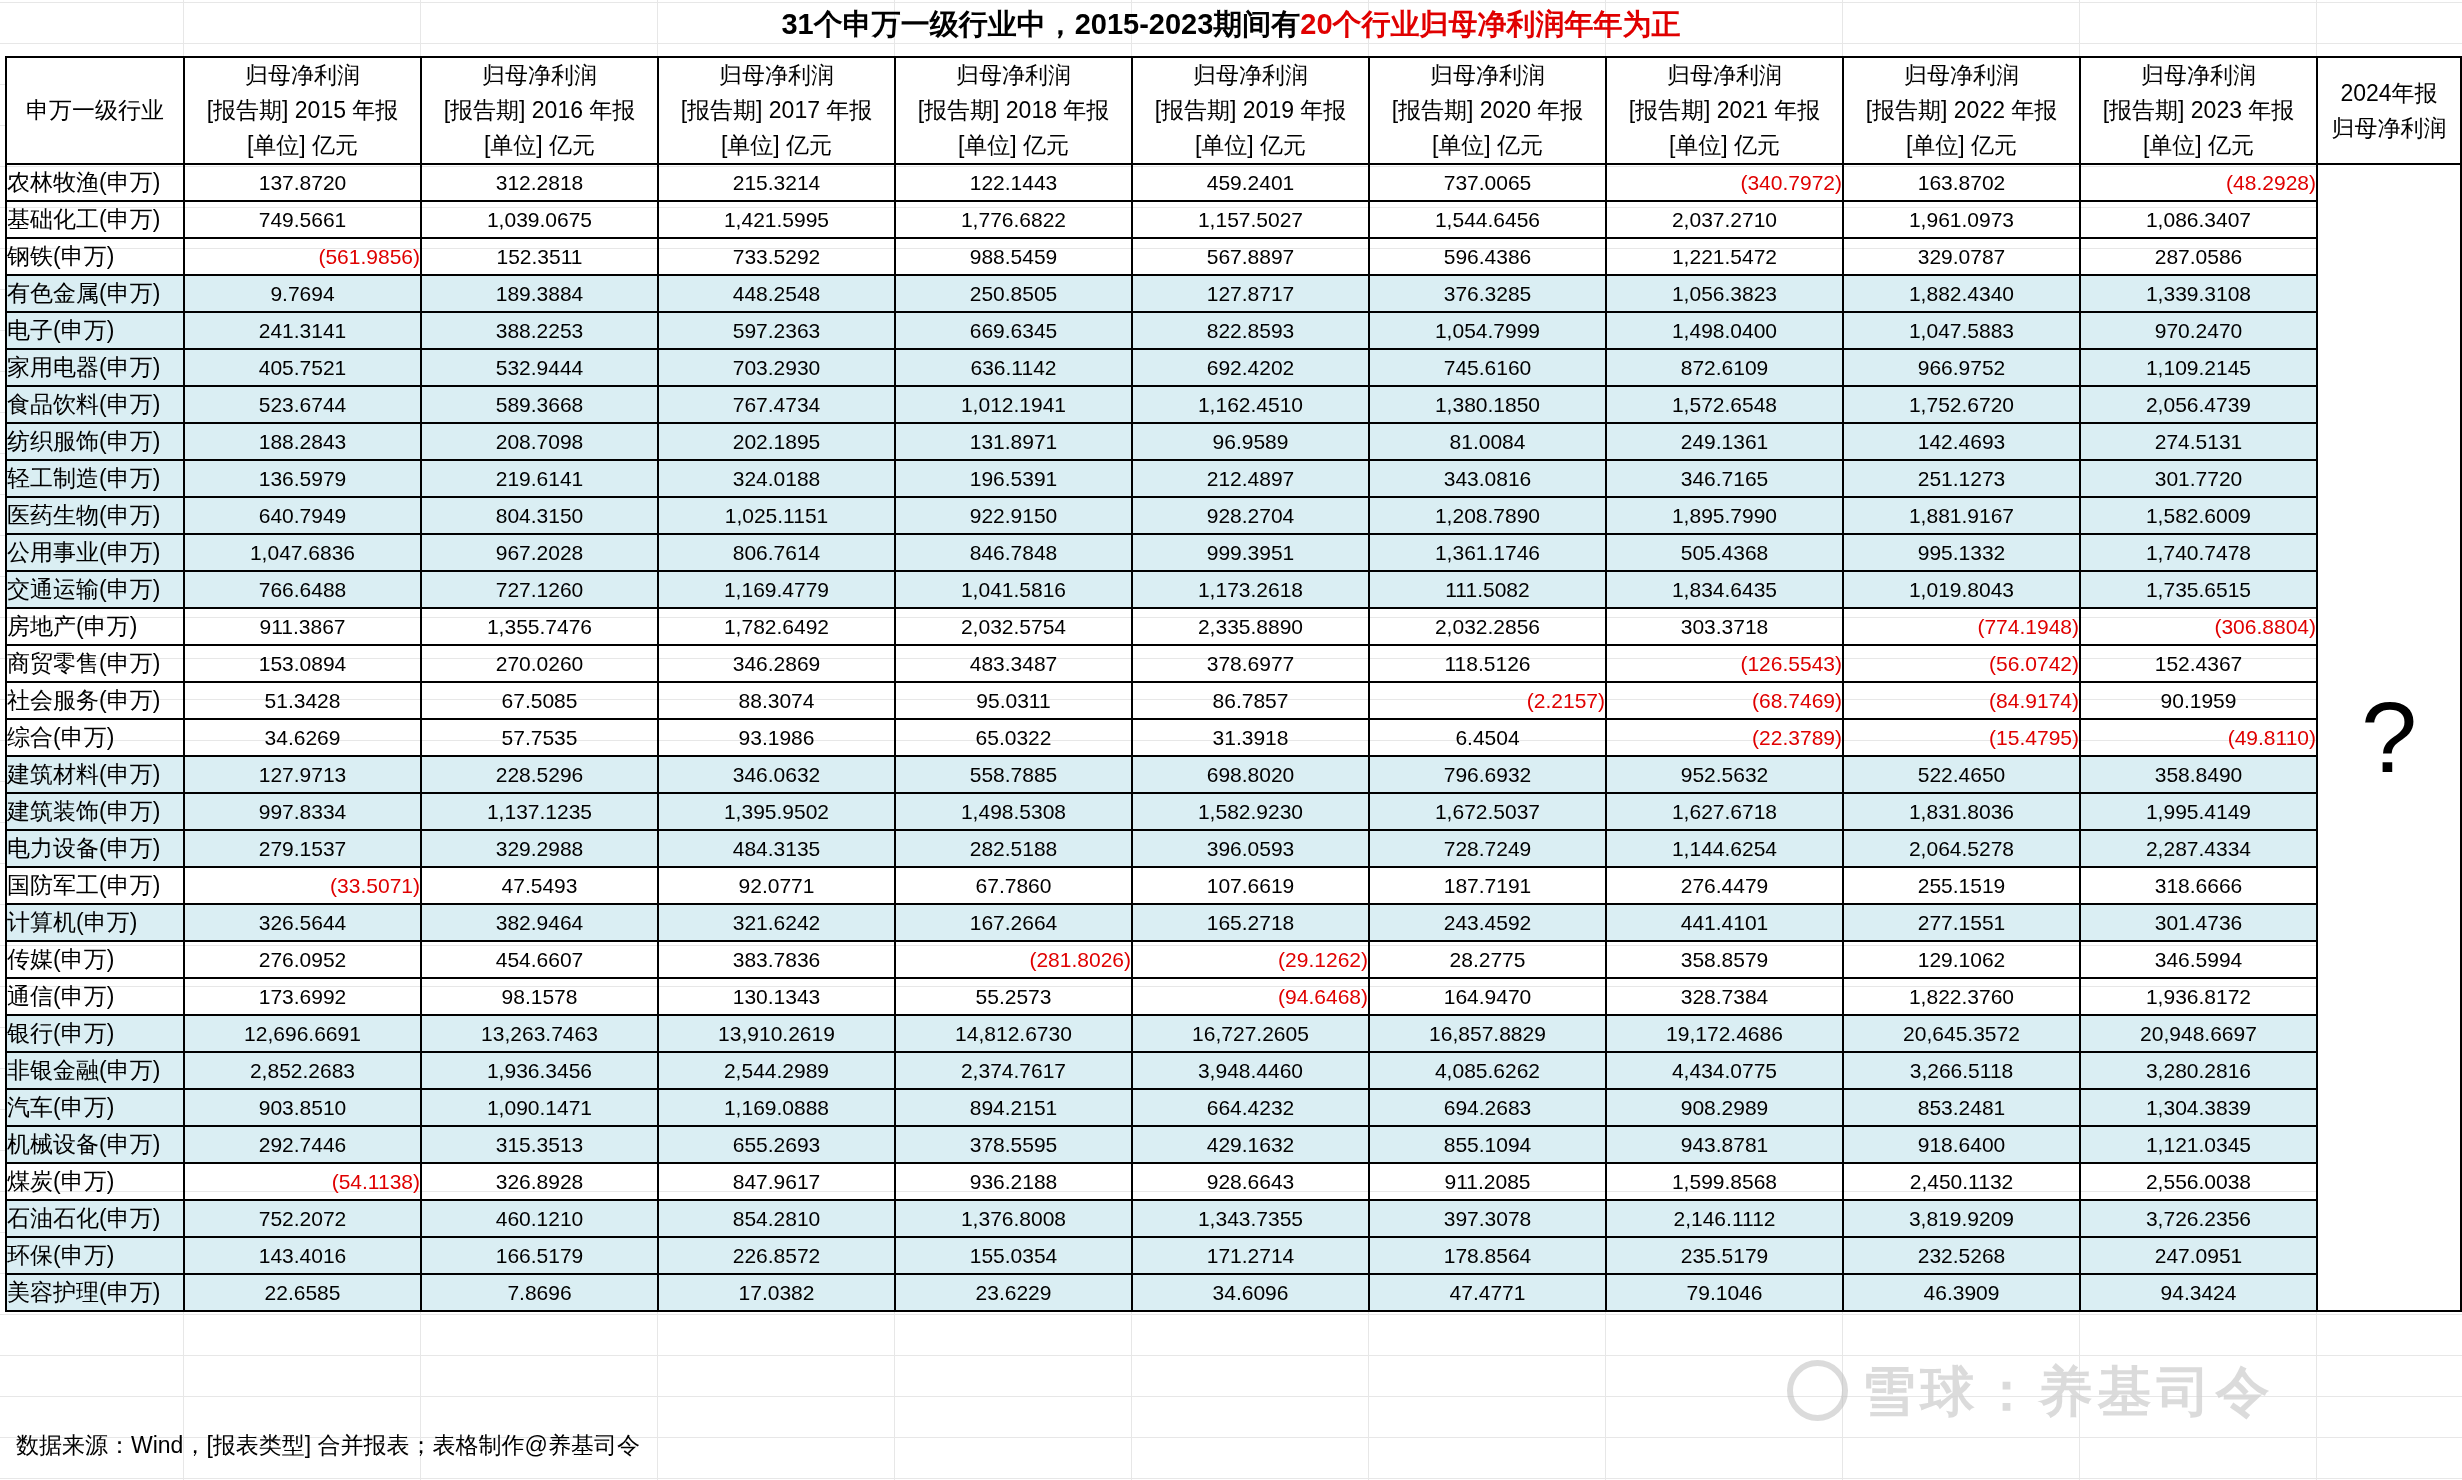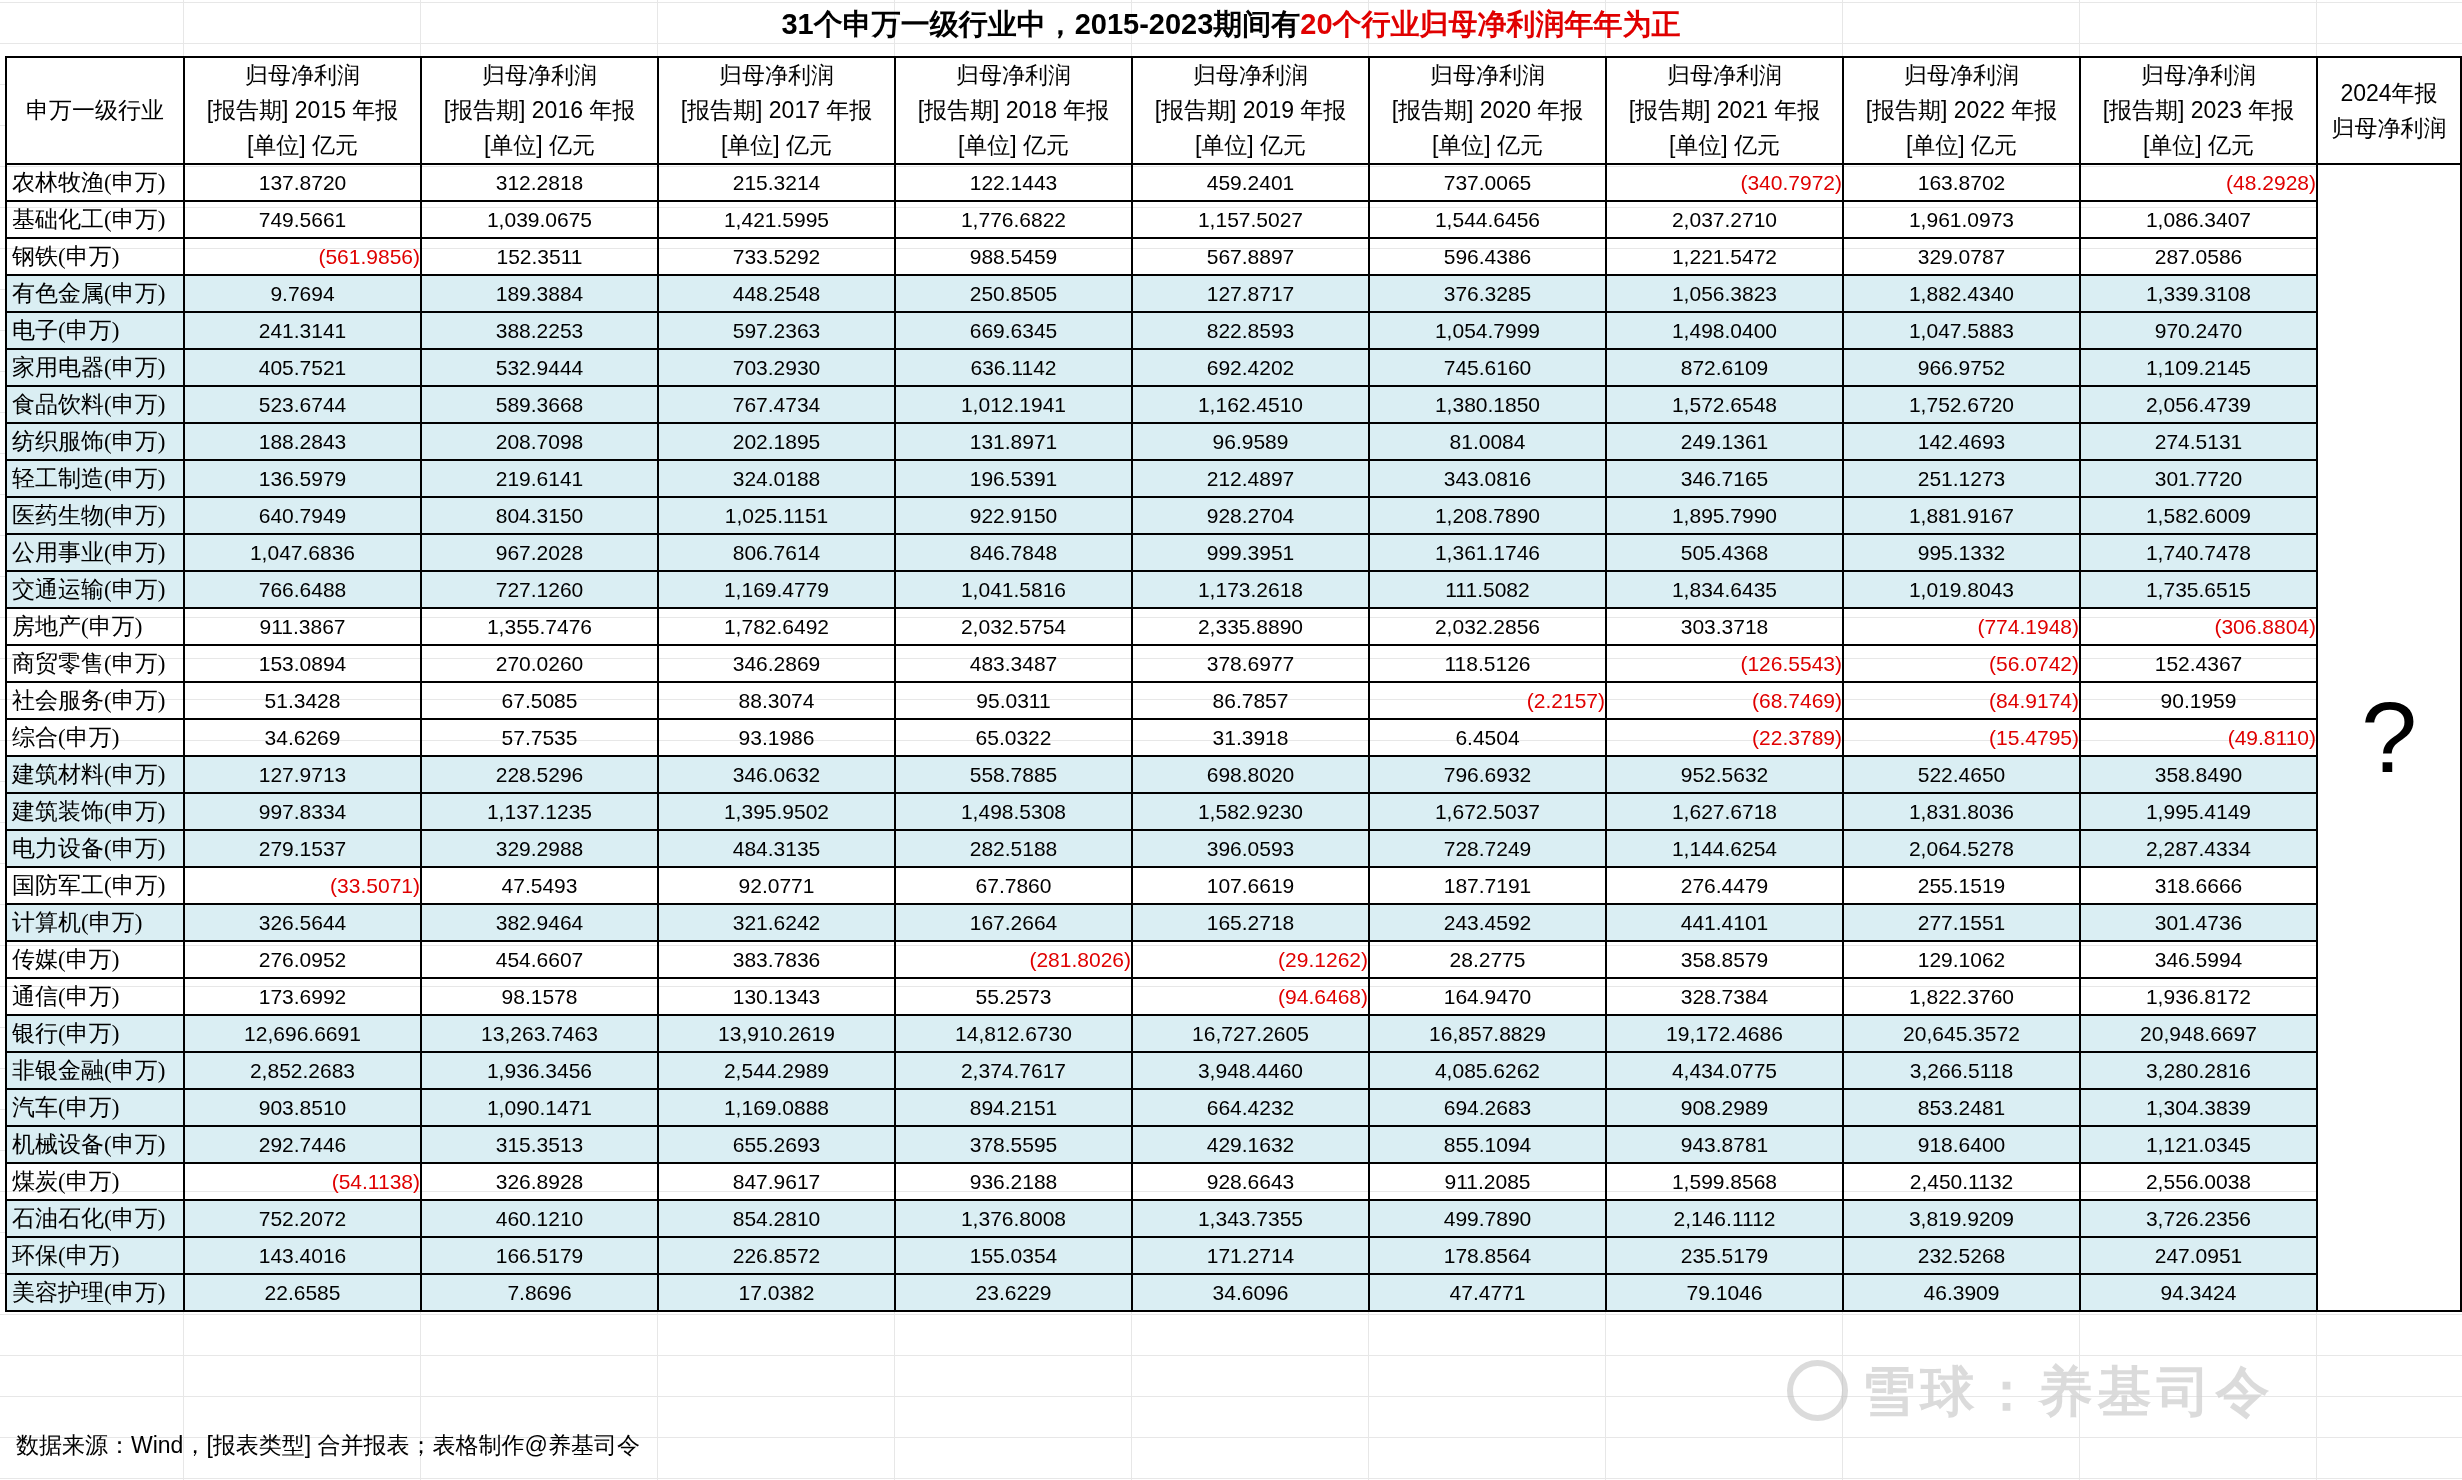--- a/index.html
+++ b/index.html
@@ -30,21 +30,21 @@
     border: 2.5px solid #000; padding: 0; text-align: center; vertical-align: middle;
     overflow: hidden; white-space: nowrap;
   }
   table.grid th {
     height: 105px; font-weight: normal; font-size: 23px; line-height: 35px;
     white-space: normal; background: #fff;
   }
   table.grid td {
     height: 35px; font-size: 21px; line-height: 35px;
   }
-  table.grid td.name { text-align: left; padding-left: 5px; font-size: 23px; font-family: Liberation Serif, serif; }
+  table.grid td.name { text-align: left; font-size: 23px; }
   table.grid tr.hi td.cell { background: #daeef3; }
   table.grid tr td.neg { color: #e00000; text-align: right; }
   table.grid td.q {
     background: #fff; font-size: 101px; line-height: 101px; vertical-align: middle;
     border-left: 2.5px solid #000;
   }
   col.c-name { width: 178px; }
   col.c-year { width: 237px; }
   col.c-2024 { width: 144px; }
   .footer {
@@ -475,21 +475,21 @@
         <td class="cell">2,450.1132</td>
         <td class="cell">2,556.0038</td>
       </tr>
       <tr class="hi">
         <td class="name cell">石油石化(申万)</td>
         <td class="cell">752.2072</td>
         <td class="cell">460.1210</td>
         <td class="cell">854.2810</td>
         <td class="cell">1,376.8008</td>
         <td class="cell">1,343.7355</td>
-        <td class="cell">499.7890</td>
+        <td class="cell">397.3078</td>
         <td class="cell">2,146.1112</td>
         <td class="cell">3,819.9209</td>
         <td class="cell">3,726.2356</td>
       </tr>
       <tr class="hi">
         <td class="name cell">环保(申万)</td>
         <td class="cell">143.4016</td>
         <td class="cell">166.5179</td>
         <td class="cell">226.8572</td>
         <td class="cell">155.0354</td>

